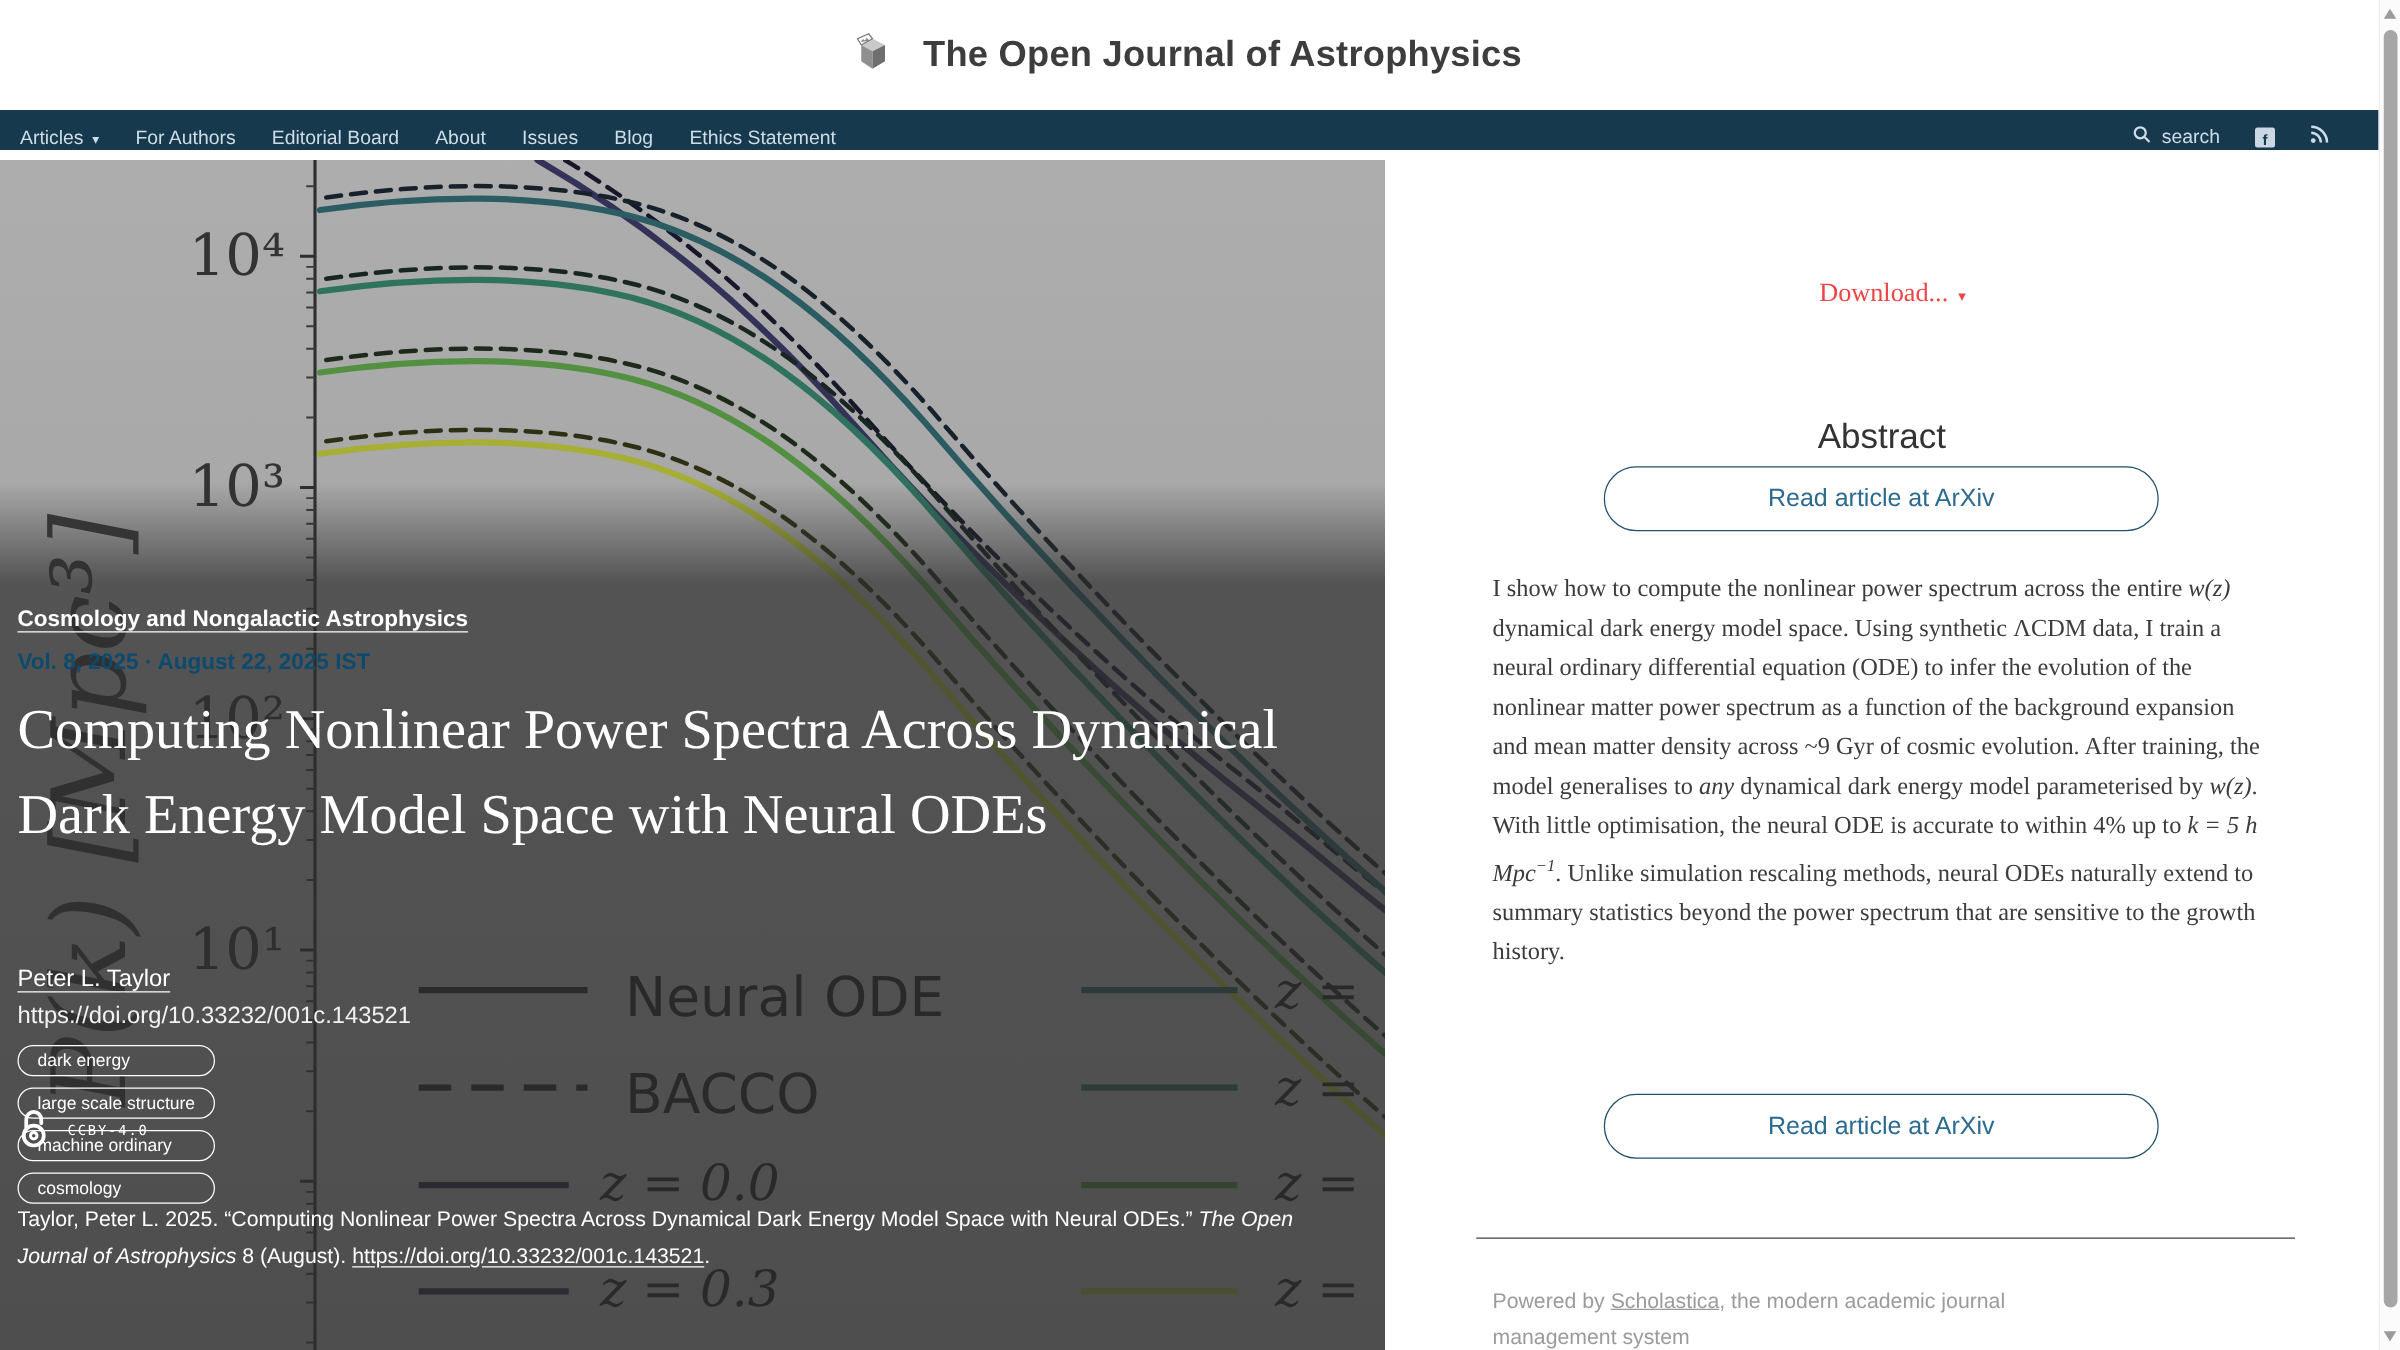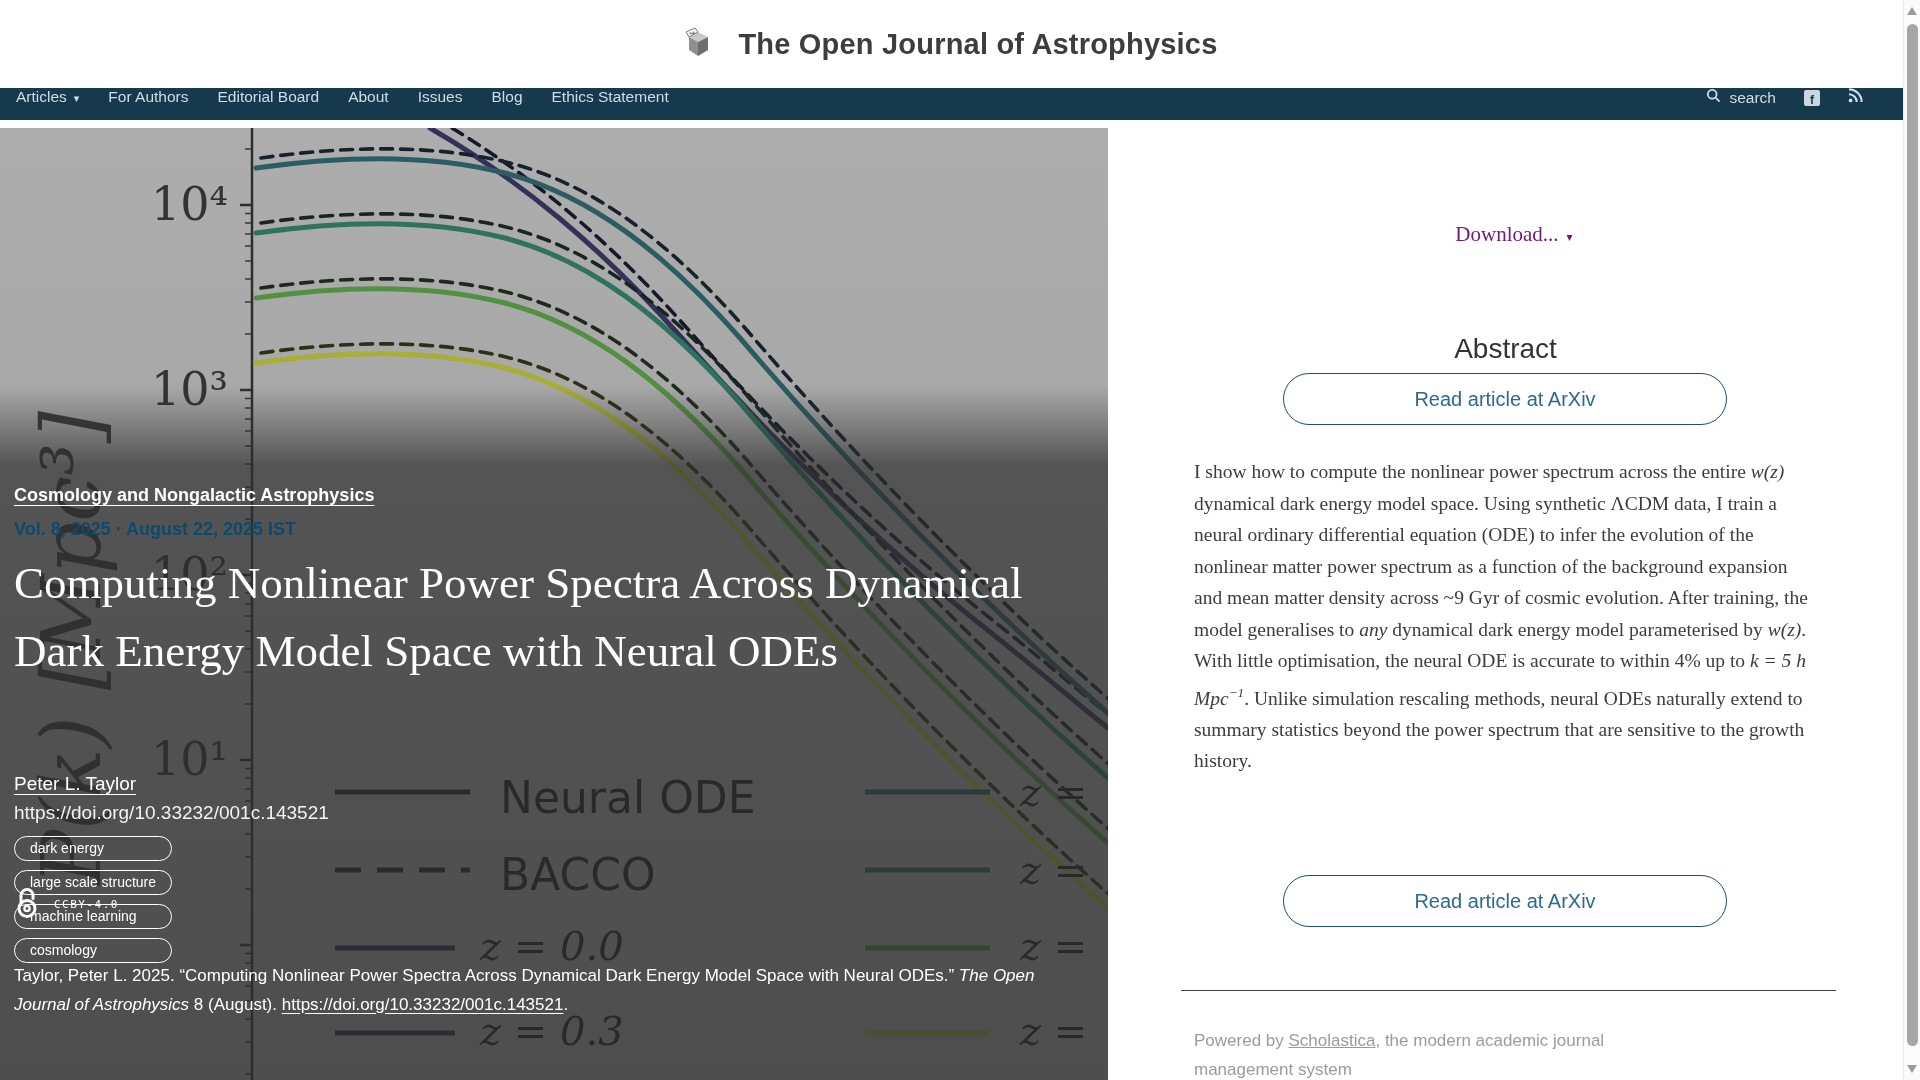--- a/index.html
+++ b/index.html
@@ -7,21 +7,21 @@
   body { font-family:"Liberation Sans", sans-serif; width:1920px; height:1080px; overflow:hidden; position:relative; }
   .page { position:absolute; left:0; top:0; width:1903px; height:1080px; background:#fff; overflow:hidden; }
 
   
   .site-header { position:absolute; left:0; top:0; width:100%; height:88px; background:#fff;
     display:flex; align-items:center; justify-content:center; gap:26px; }
   .site-title { font-size:29px; font-weight:700; color:#3d3d3d; letter-spacing:.2px; }
 
   
   .nav { position:absolute; left:0; top:88px; width:100%; height:32px; background:#16394e;
-    display:flex; align-items:flex-start; justify-content:space-between; }
+    display:flex; align-items:flex-end; justify-content:space-between; }
   .nav-left { display:flex; align-items:center; gap:29px; padding-left:16px; }
   .nav-item { color:#cfdde6; font-size:15.5px; font-weight:300; text-decoration:none; cursor:pointer; white-space:nowrap; }
   .nav-caret { font-size:11px; margin-left:7px; color:#cfdde6; }
   .nav-right { display:flex; align-items:center; gap:28px; padding-right:40px; }
   .nav-search { display:flex; align-items:center; gap:8px; color:#cfdde6; font-size:15.5px; font-weight:300; cursor:pointer; }
   .fb-icon { width:16px; height:16px; background:#c9d8e2; border-radius:2px; color:#16394e;
     font-weight:700; font-size:12px; display:flex; align-items:flex-end; justify-content:center; line-height:1; cursor:pointer; }
 
   
   .content { position:absolute; left:0; top:128px; width:100%; height:952px; display:flex; }
@@ -46,21 +46,21 @@
     font-weight:300; color:#fff; white-space:nowrap; cursor:pointer; }
   .license-row { top:758px; display:flex; align-items:center; gap:14px; cursor:pointer; }
   .license-text { font-family:"DejaVu Sans Mono", monospace; font-size:11px; letter-spacing:1.5px; color:#fff; }
   .citation { top:834px; width:1070px; font-size:17px; font-weight:300; line-height:28.5px; color:#fff; }
   .citation em { font-style:italic; }
   .citation a { color:#fff; text-decoration:underline; text-underline-offset:3px; cursor:pointer; }
 
   
   .panel { position:relative; flex:1; background:#fff; }
   .download-link { position:absolute; top:94px; left:0; right:0; text-align:center;
-    font-family:"Liberation Serif", serif; font-size:21px; color:#701a75; cursor:pointer;padding-left:17px; }
+    font-family:"Liberation Serif", serif; font-size:21px; color:#ef4444; cursor:pointer;padding-left:17px; }
   .download-caret { font-size:12px; margin-left:8px; }
   .abstract-heading { position:absolute; top:165px; left:0; right:0; text-align:center;
     font-size:28px; font-weight:400; color:#333;margin-top:40px; }
   .arxiv-btn { position:absolute; left:175px; width:444px; height:52px; border:1.5px solid #1f506c;
     border-radius:30px; display:flex; align-items:center; justify-content:center;
     font-size:20px; color:#2b6a91; background:#fff; cursor:pointer; }
   .btn-1 { top:245px; }
   .btn-2 { top:747px; }
   .abstract-body { position:absolute; top:328px; left:86px; width:620px;
     font-family:"Liberation Serif", serif; font-size:19.5px; line-height:31.5px; color:#3c3c3c; }
@@ -184,21 +184,21 @@
 
       <div class="hero-inner">
         <a class="hero-category">Cosmology and Nongalactic Astrophysics</a>
         <div class="hero-meta">Vol. 8, 2025 · August 22, 2025 IST</div>
         <h2 class="hero-title">Computing Nonlinear Power Spectra Across Dynamical Dark Energy Model Space with Neural ODEs</h2>
         <a class="hero-author">Peter L. Taylor</a>
         <div class="hero-doi">https://doi.org/10.33232/001c.143521</div>
         <ul class="tag-row">
           <li class="tag">dark energy</li>
           <li class="tag">large scale structure</li>
-          <li class="tag">machine learning</li>
+          <li class="tag">machine ordinary</li>
           <li class="tag">cosmology</li>
         </ul>
         <div class="license-row">
           <span>
             <svg width="26" height="32" viewBox="0 0 26 32" fill="none" stroke="#fff" stroke-width="3" stroke-linecap="round">
               <path d="M7 16 V9.5 a6 6 0 0 1 12 0 V12.5"></path>
               <circle cx="13" cy="22.5" r="8"></circle>
               <circle cx="13" cy="22.5" r="2.6" stroke-width="2.4"></circle>
             </svg>
           </span>

